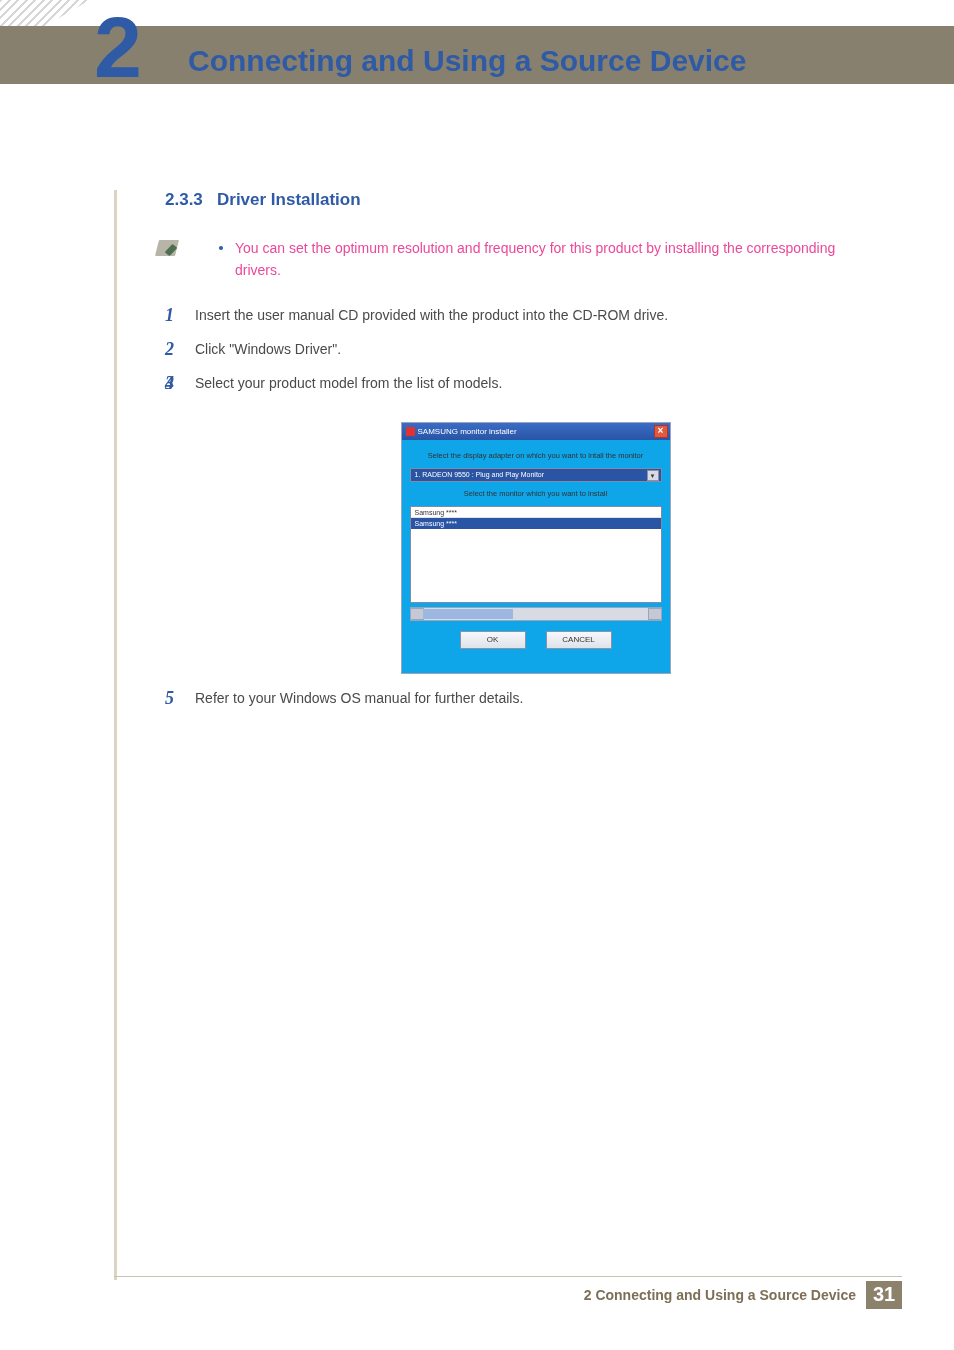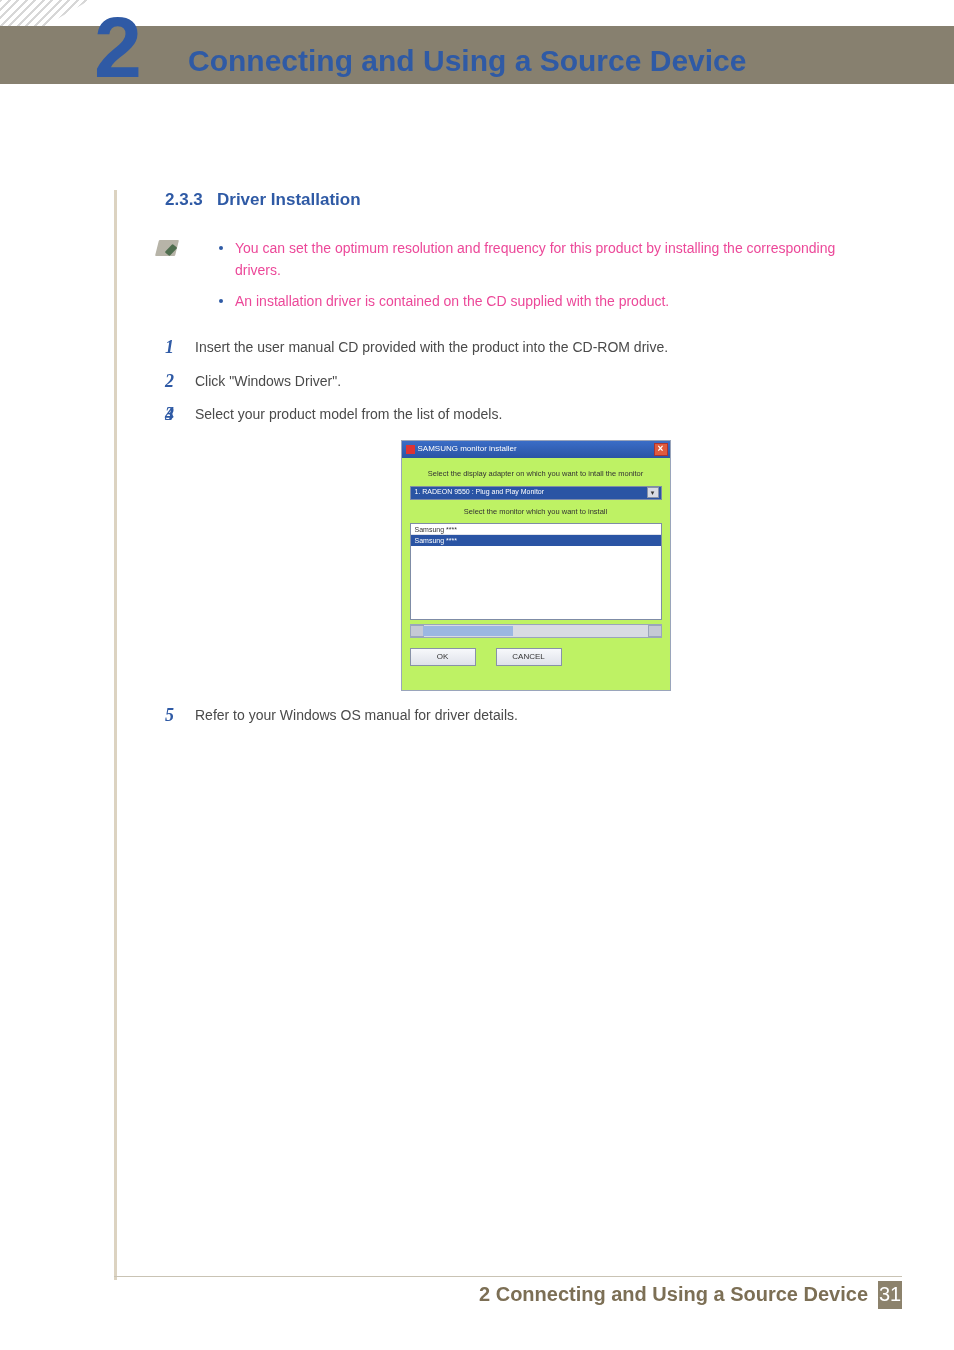--- a/index.html
+++ b/index.html
@@ -122,25 +122,25 @@
       left: 0;
       top: -3px;
       color: #2f5aa5;
       font-style: italic;
       font-family: Georgia, 'Times New Roman', serif;
       font-size: 18px;
       font-weight: 600;
     }
     .step-extra { margin-top: 14px; }
     .installer {
-      margin: 14px auto 6px;
+      margin: 28px auto 6px;
       width: 270px;
       border: 1px solid #9aa5bb;
       font-size: 8px;
-      background: #bef264;
+      background: #0ea5e9;
     }
     .installer-titlebar {
       height: 17px;
       background: linear-gradient(#3a6dc7, #2a54a4);
       color: #fff;
       display: flex;
       align-items: center;
       justify-content: space-between;
       padding: 0 2px 0 4px;
       font-size: 8px;
@@ -211,21 +211,21 @@
     .hscroll::before { left: -1px; }
     .hscroll::after { right: -1px; }
     .hscroll .track {
       position: absolute;
       left: 12px; right: 12px;
       top: 1px; bottom: 1px;
       background: linear-gradient(90deg,#9bb7e2 0 40%, #d8dbe3 40% 100%);
     }
     .installer-buttons {
       display: flex;
-      justify-content: flex-start;
+      justify-content: center;
       gap: 20px;
       margin-top: 10px;
     }
     .ibtn {
       width: 66px; height: 18px;
       border: 1px solid #8892a8;
       background: linear-gradient(#f7f8fb,#dfe2ea);
       font-size: 8px;
       color: #333;
       text-align: center;
@@ -239,30 +239,30 @@
       height: 30px;
       border-top: 1px solid #c9c3b4;
       display: flex;
       justify-content: flex-end;
       align-items: center;
       gap: 10px;
       padding-top: 6px;
     }
     .footer-text {
       color: #7c6f55;
-      font-size: 20px;
+      font-size: 14px;
       font-weight: bold;
     }
     .page-badge {
-      width: 24px;
+      width: 36px;
       height: 28px;
       background: #8c826c;
       color: #fff;
       font-size: 20px;
-      font-weight: normal;
+      font-weight: bold;
       display: flex;
       align-items: center;
       justify-content: center;
     }
   </style>
 </head>
 <body>
 
 <div class="hatch"></div>
 <div class="header-band"></div>
@@ -275,21 +275,20 @@
 <div class="content">
   <div class="subsection-title">
     <span>2.3.3</span>&nbsp;&nbsp;
     <span>Driver Installation</span>
   </div>
 
   <div class="note-block">
     <div class="note-icon"></div>
     <ul class="bullet-list">
       <li>You can set the optimum resolution and frequency for this product by installing the corresponding drivers.</li>
-      <li>An installation driver is contained on the CD supplied with the product.</li>
     </ul>
   </div>
 
   <ol class="steps">
     <li>
       <span class="step-num">1</span>
       <span>Insert the user manual CD provided with the product into the CD-ROM drive.</span>
     </li>
     <li>
       <span class="step-num">2</span>
@@ -326,21 +325,21 @@
             </div>
           <div class="installer-buttons">
             <div class="ibtn">OK</div>
             <div class="ibtn">CANCEL</div>
           </div>
         </div>
       </div>
     </li>
     <li>
       <span class="step-num">5</span>
-      <div class="step-extra">Refer to your Windows OS manual for driver details.</div>
+      <div class="step-extra">Refer to your Windows OS manual for further details.</div>
     </li>
   </ol>
 </div>
 
 <div class="footer">
   <span class="footer-text">2 Connecting and Using a Source Device</span>
   <span class="page-badge">31</span>
 </div>
 
 </body></html>

